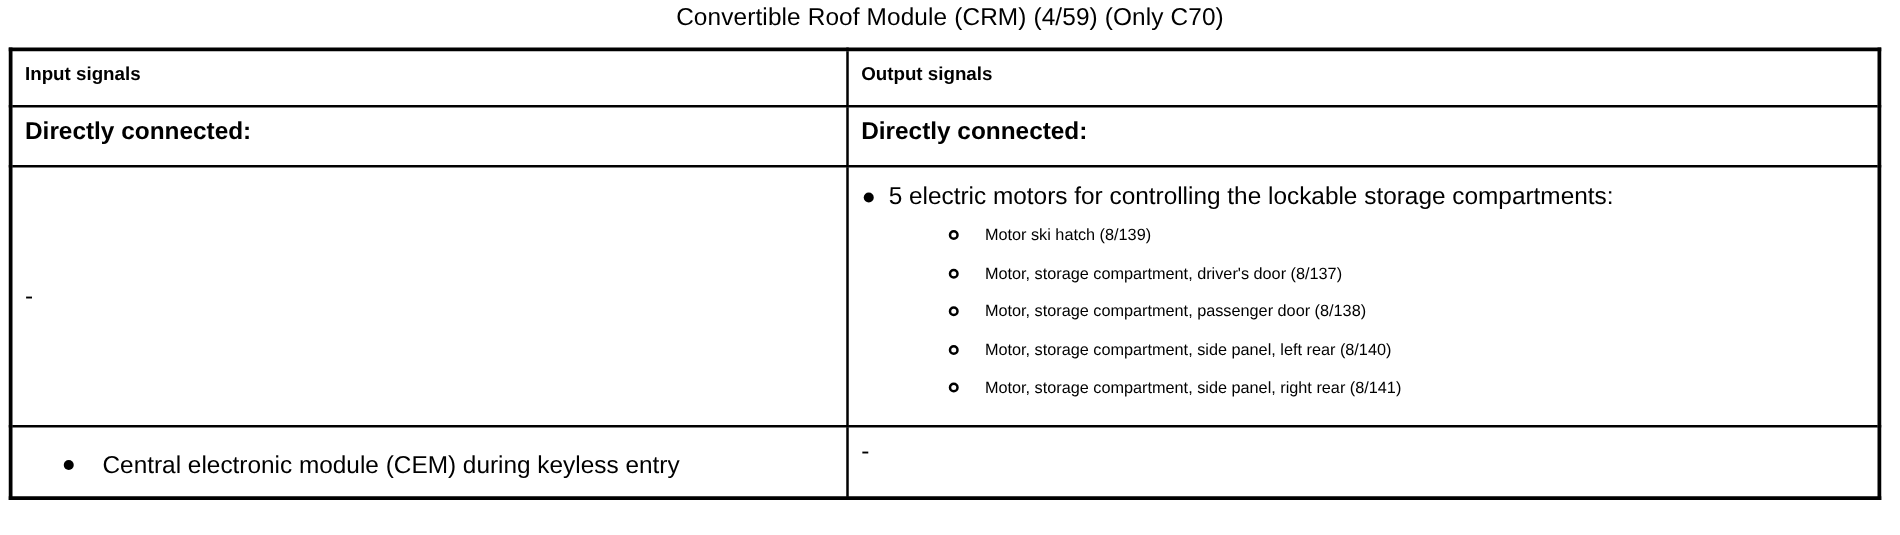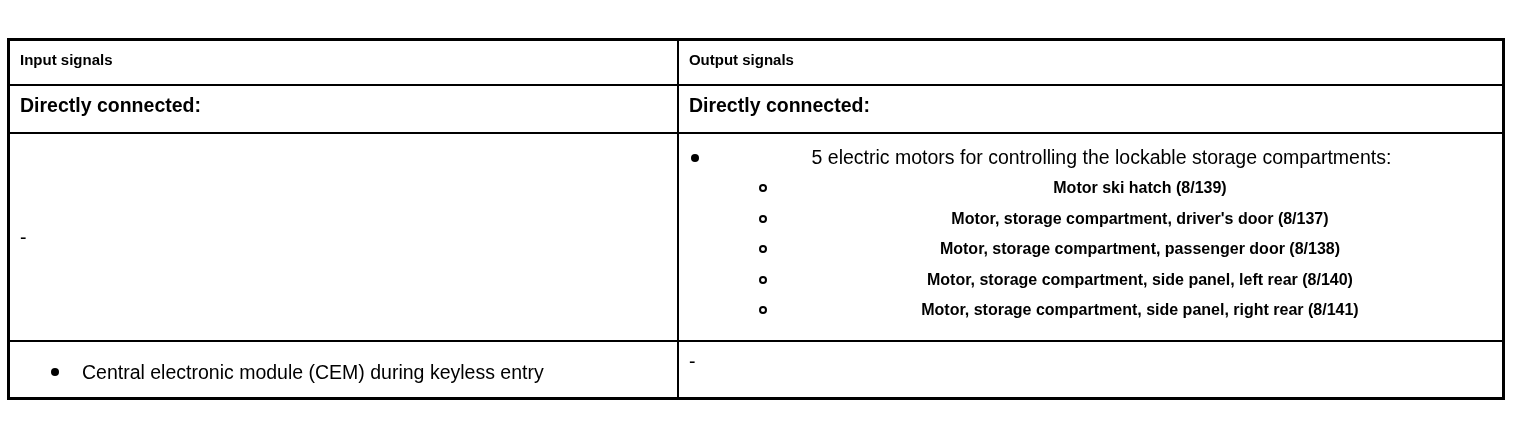--- a/index.html
+++ b/index.html
@@ -120,39 +120,37 @@
   }
 
   ul.lvl2 {
     list-style: none;
     margin: 0;
     padding: 0;
   }
   ul.lvl2 > li {
     position: relative;
     padding-left: 77px;
-    font-size: 16px;
+    font-size: 13px;
     line-height: 30.5px;
     white-space: nowrap;
-    font-weight: bold;
   }
   ul.lvl2 > li > .bullet-circle {
     position: absolute;
     left: 48px;
     top: 11px;
     width: 8px;
     height: 8px;
     border-radius: 50%;
     border: 2px solid #000;
     box-sizing: border-box;
   }
 
   .motor-list-wrap {
     padding: 8px 10px 0 1px;
-    text-align: center;
   }
 
   
   .cem-wrap {
     padding: 5px 10px 0 0;
   }
   ul.cem {
     list-style: none;
     margin: 10px;
     padding: 0;
@@ -172,20 +170,21 @@
     height: 8px;
     border-radius: 50%;
     background: #000;
   }
 </style>
 </head>
 <body>
 
 <div class="page">
 
+  <div class="doc-title">Convertible Roof Module (CRM) (4/59) (Only C70)</div>
 
   <table class="signal-table">
     <colgroup>
       <col class="col-left">
       <col class="col-right">
     </colgroup>
     <tbody>
 
       <tr class="row-head">
         <td>

